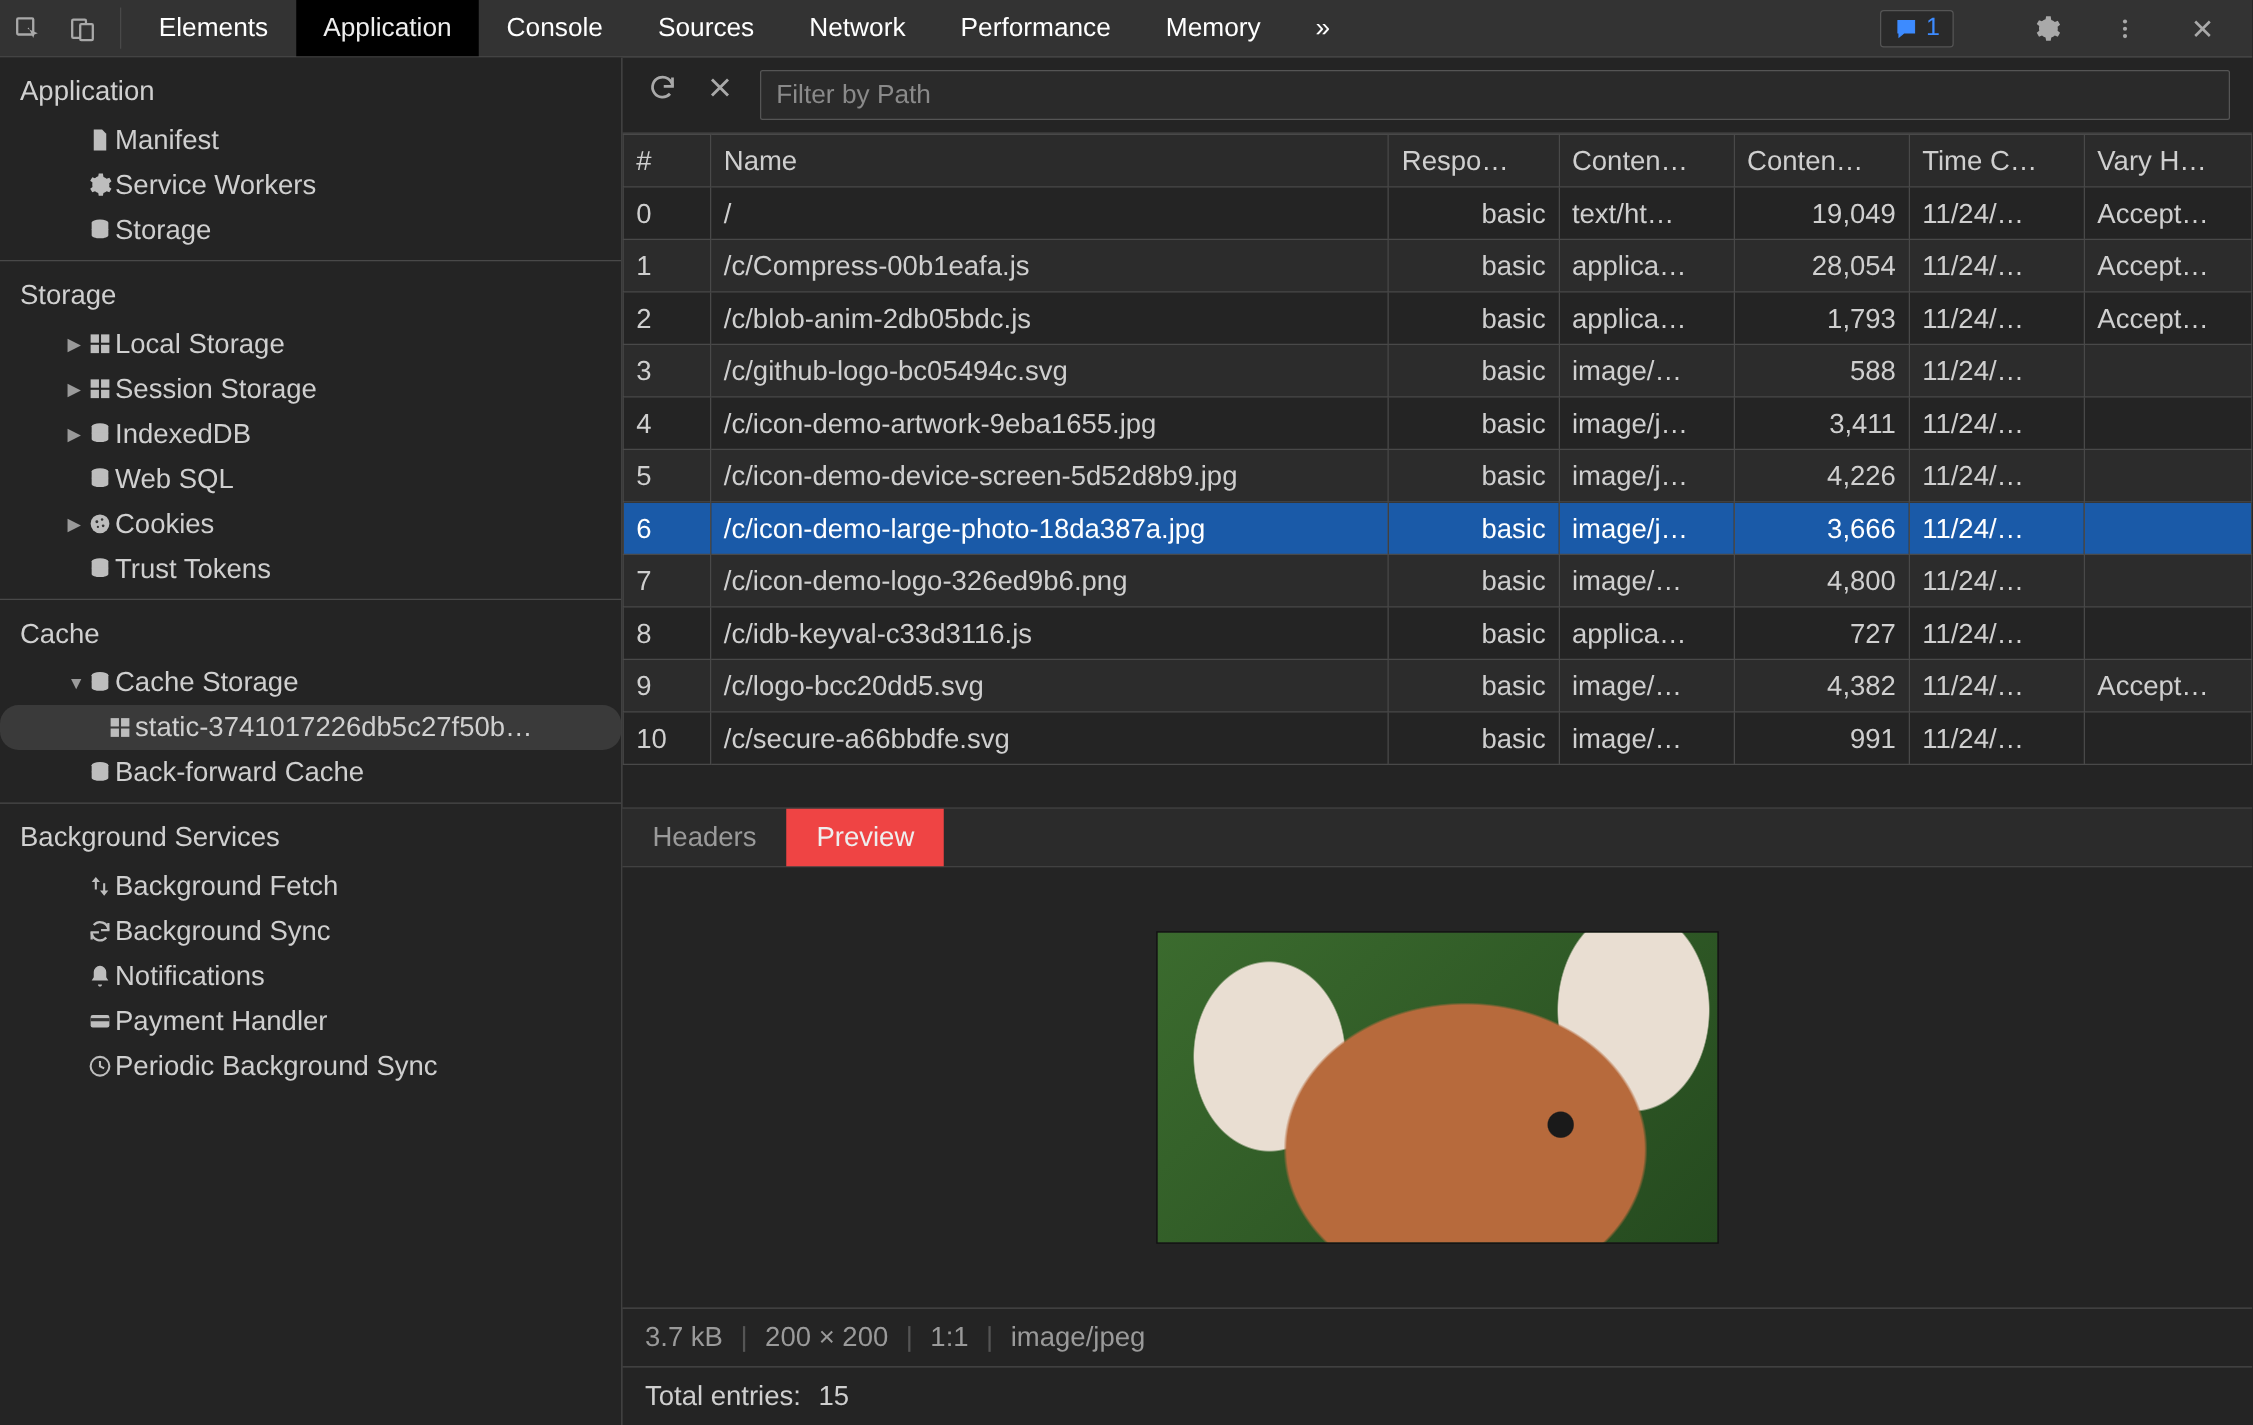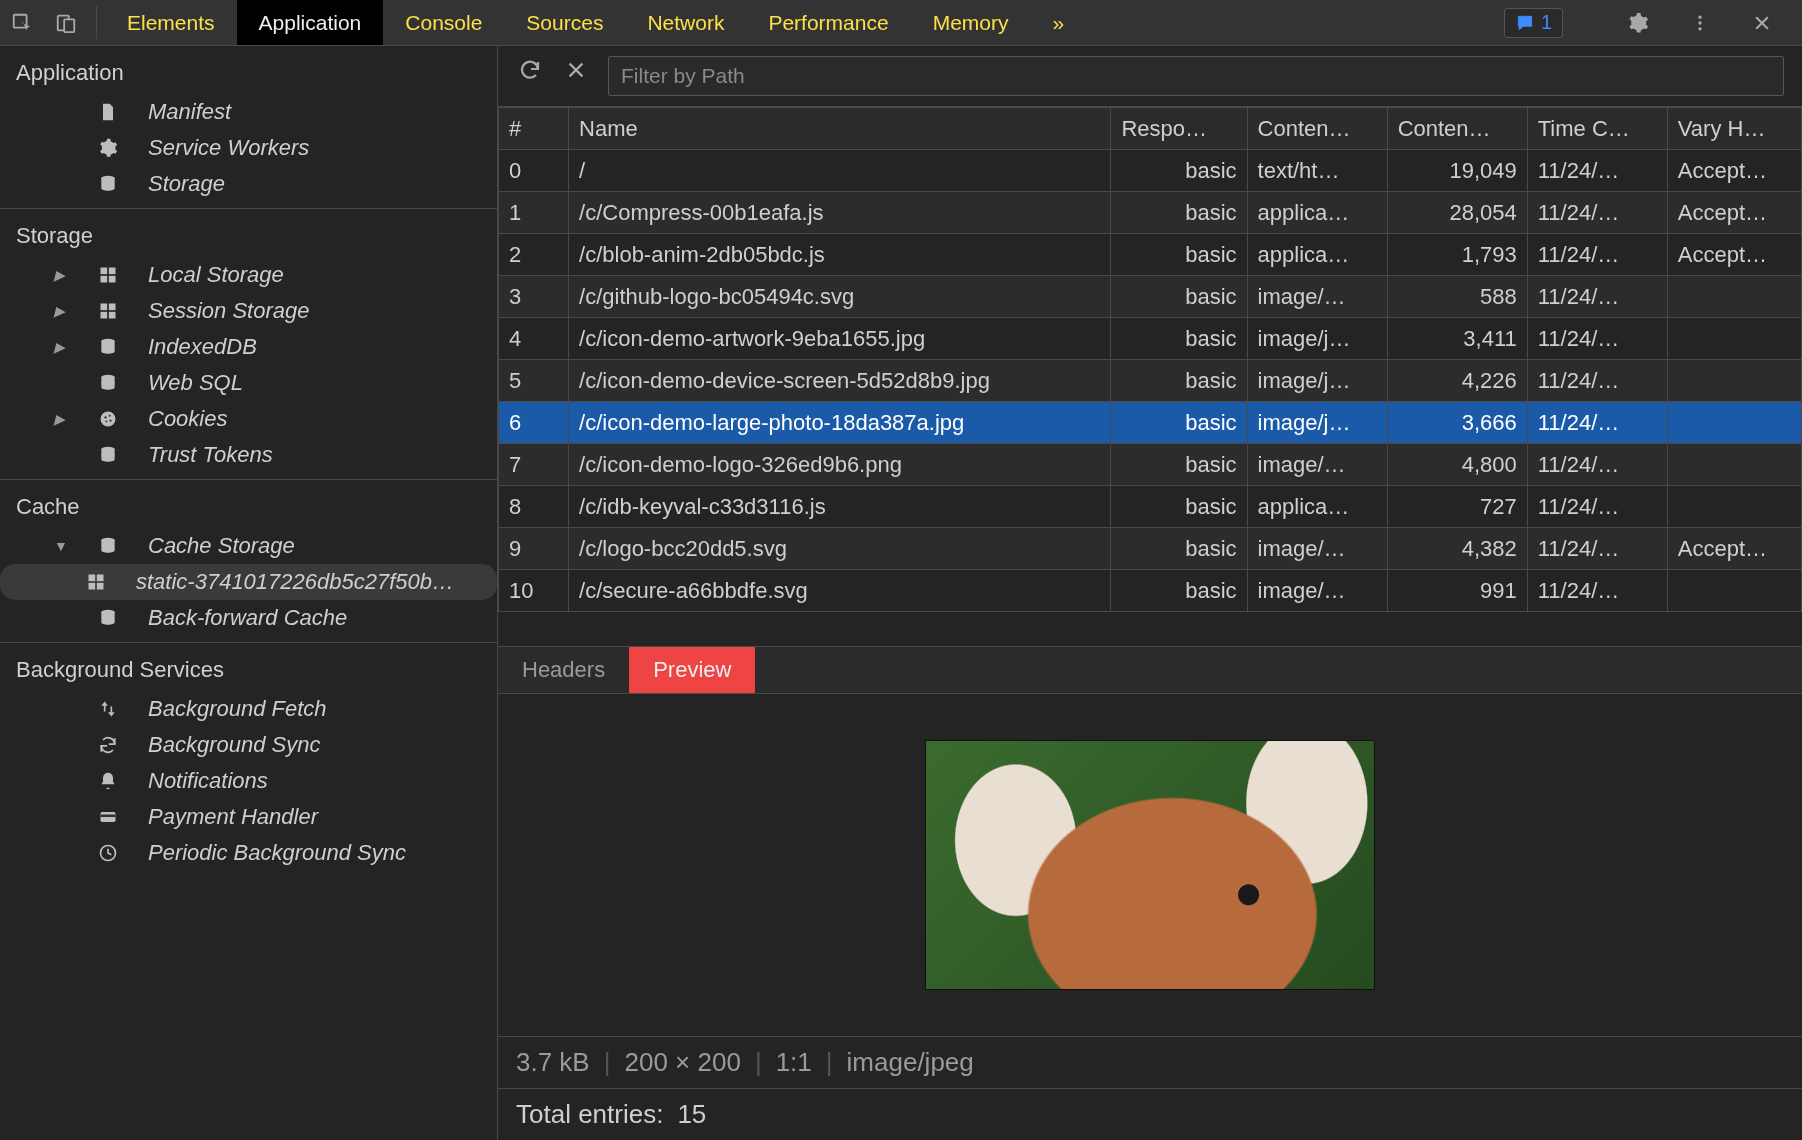--- a/index.html
+++ b/index.html
@@ -30,21 +30,21 @@
   }
   .tabstrip .divider {
     width: 1px;
     background: #494949;
     margin: 6px 8px;
   }
   .tab {
     padding: 0 22px;
     display: flex;
     align-items: center;
-    color: #fde047;
+    color: #ffffff;
     cursor: pointer;
     white-space: nowrap;
   }
   .tab.active {
     background: #000;
     color: #eee;
   }
   .tabstrip .spacer { flex: 1; }
   .tabstrip .right {
     display: flex;
@@ -87,27 +87,26 @@
   
   .section-title {
     padding: 14px 16px 8px;
     color: #d0d0d0;
     font-size: 22px;
   }
   .section-title.with-top { border-top: 1px solid #494949; margin-top: 6px; }
   .tree-item {
     display: flex;
     align-items: center;
-    gap: 28px;
+    gap: 0;
     padding: 5px 8px 5px 24px;
     color: #cfcfcf;
     cursor: pointer;
     font-size: 22px;
     white-space: nowrap;
-    font-style: italic;
   }
   .tree-item.child { padding-left: 54px; }
   .tree-item.child2 { padding-left: 84px; background:#3a3a3a; }
   .tree-item.selected-sub { background:#3a3a3a;border-radius:15px; }
   .tri {
     font-size: 14px; width: 14px; display:inline-block;
     color:#9a9a9a;
   }
   .tri.blank { visibility:hidden; }
   .ico {
@@ -202,21 +201,21 @@
       radial-gradient(ellipse 120px 160px at 85% 25%, #e9ded2 0 50%, transparent 51%),
       linear-gradient(135deg,#3b6b2e,#254a1f);
     border:1px solid #111;
   }
 
   
   .metabar, .totalbar {
     border-top:1px solid #494949;
     padding:10px 18px;
     color:#9a9a9a;
-    font-size:26px;
+    font-size:22px;
     display:flex;
     gap:14px;
     align-items:flex-end;
   }
   .metabar .sep { color:#555; }
   .totalbar { color:#cfcfcf; }
 
   svg { display:block; }
 </style>
 </head>

